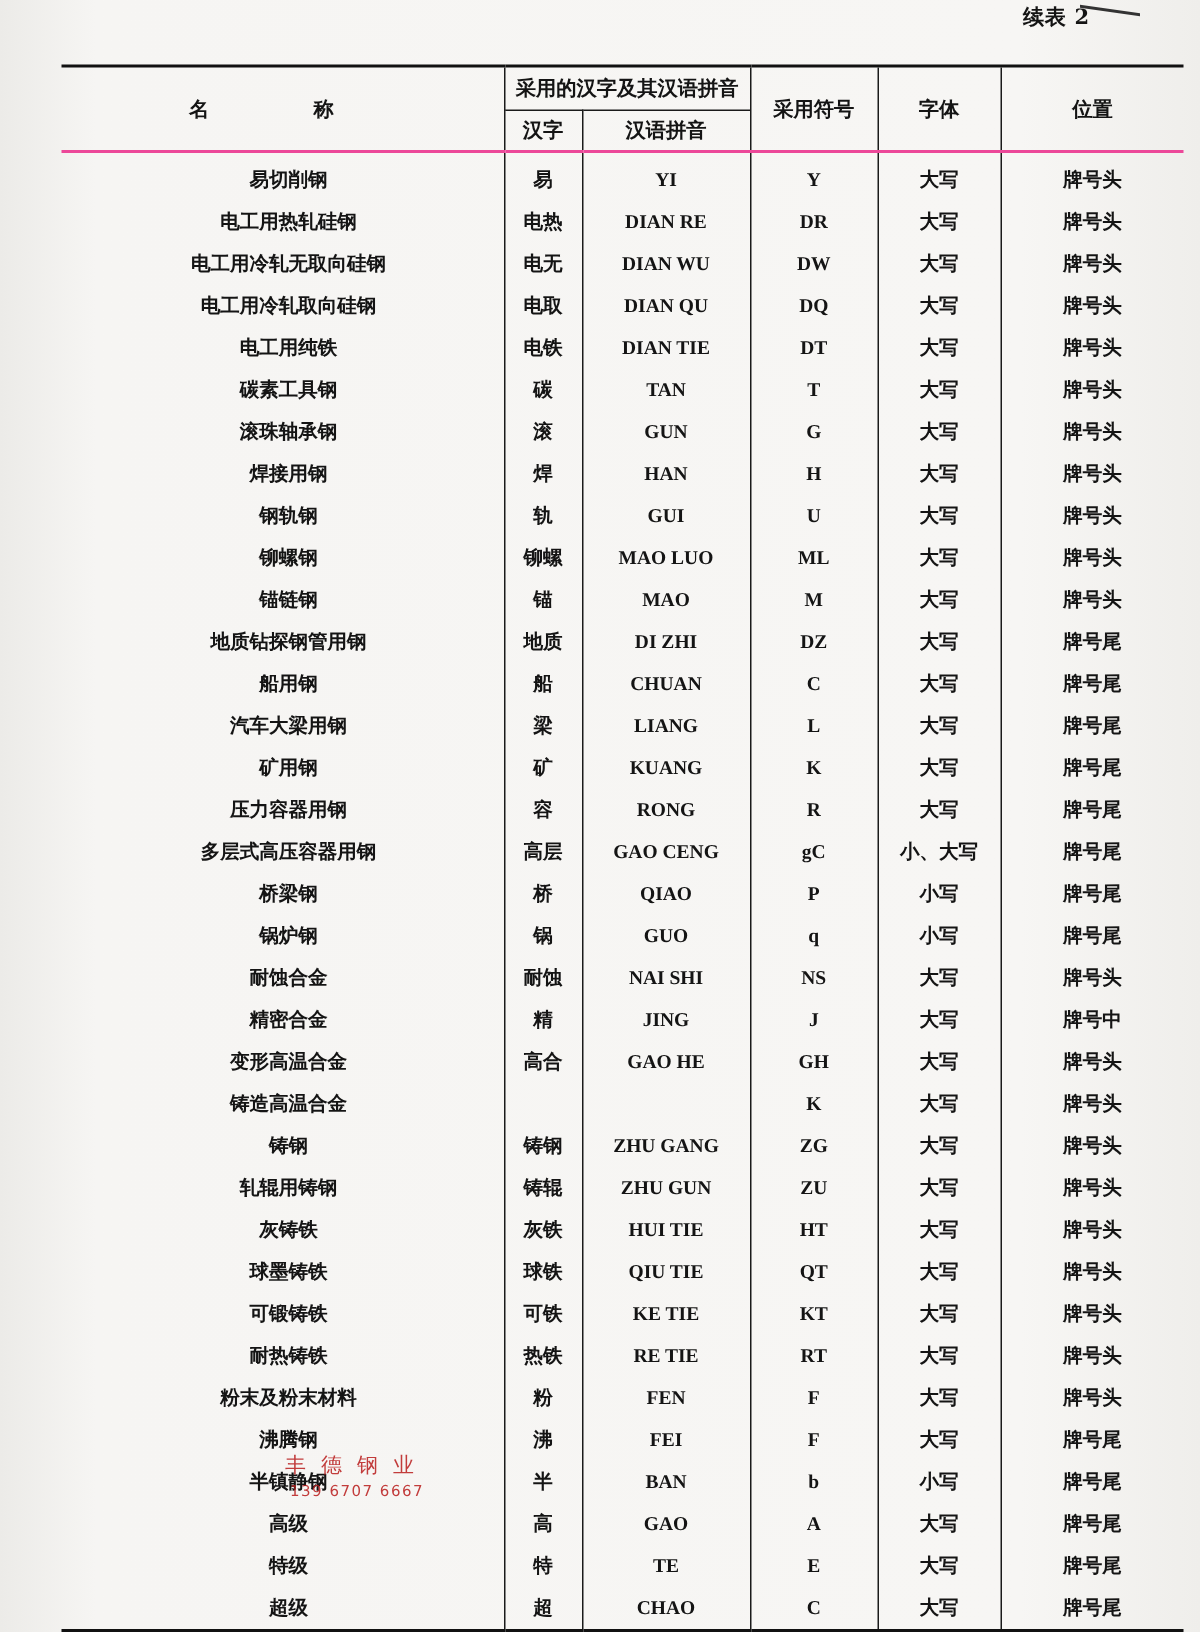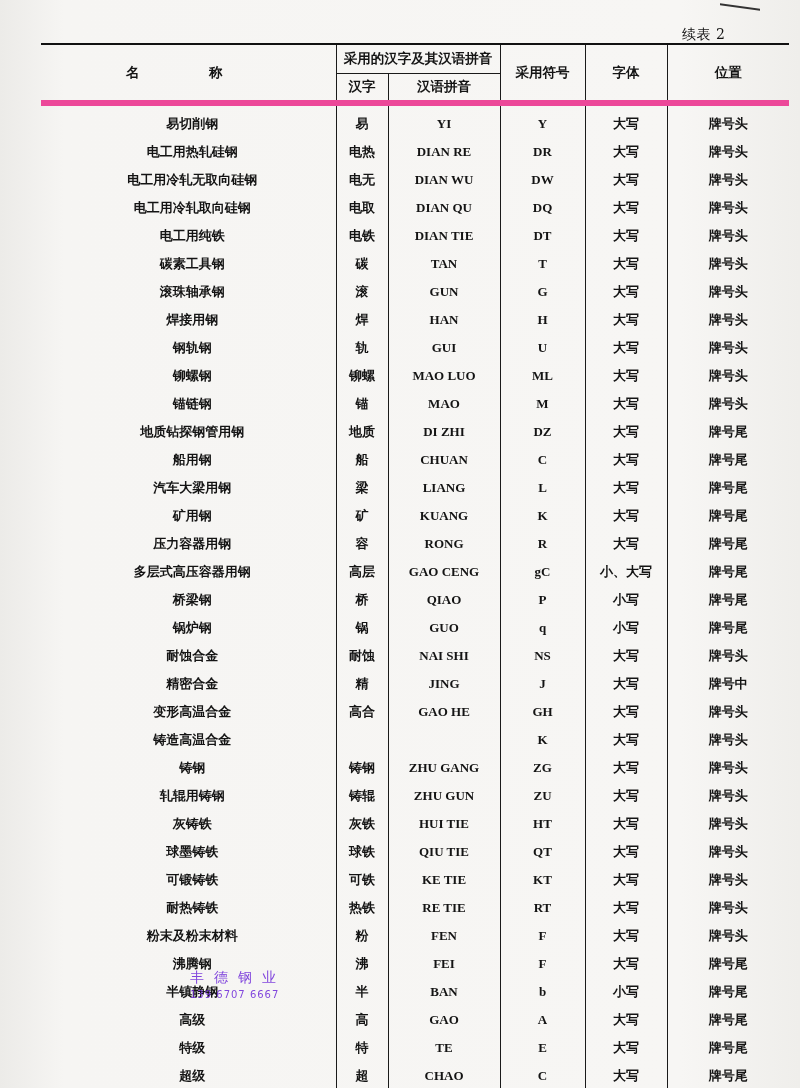--- a/index.html
+++ b/index.html
@@ -10,22 +10,22 @@
     background: #f4f3f1;
     font-family: "DejaVu Serif", "Liberation Serif", serif;
     color: #141414;
     position: relative;
   }
   .page-shade {
     position: absolute; inset: 0;
     background: linear-gradient(90deg, #ecebe8 0%, #f6f5f3 8%, #f7f6f4 85%, #efeeeb 100%);
   }
   .caption {
-    position: absolute; left: 682px; top: 26px;
-    font-size: 14px; font-weight: normal; letter-spacing: 0.5px;
+    position: absolute; left: 682px; top: 3px;
+    font-size: 14px; font-weight: bold; letter-spacing: 0.5px;
   }
   .corner-mark {
     position: absolute; left: 720px; top: 0px; width: 40px; height: 6px;
     border-bottom: 2px solid #333; transform: skewY(8deg);
   }
   table.spec {
     position: absolute; left: 41px; top: 43px;
     width: 748px;
     border-collapse: collapse;
     table-layout: fixed;
@@ -35,21 +35,21 @@
   table.spec th {
     font-weight: bold;
     font-size: 13.5px;
     text-align: center;
     padding: 0;
     border-left: 1.5px solid #1a1a1a;
     border-right: 1.5px solid #1a1a1a;
   }
   table.spec thead tr:first-child th { border-top: 2.5px solid #111; height: 28px; }
   table.spec thead tr.sub th { height: 26px; border-top: 1px solid #1a1a1a; }
-  table.spec thead tr.sub th, table.spec thead th.tall { border-bottom: 6px solid #ec4899; }
+  table.spec thead tr.sub th, table.spec thead th.tall { border-bottom: 2px solid #ec4899; }
   table.spec th.first { border-left: none; }
   table.spec th.last, table.spec td.last { border-right: none; }
   table.spec td {
     height: 28px; padding: 0;
     text-align: center;
     border-left: 1.5px solid #1a1a1a;
     border-right: 1.5px solid #1a1a1a;
     white-space: nowrap;
   }
   table.spec td.name {
@@ -58,22 +58,22 @@
   }
   table.spec td.pinyin, table.spec td.symbol {
     font-family: "Liberation Serif", "DejaVu Serif", serif;
     font-size: 13px;
   }
   table.spec tbody tr:first-child td { padding-top: 4px; }
   table.spec tbody tr:last-child td { border-bottom: 2.5px solid #111; font-family: Liberation Serif, serif; }
   .name-label { letter-spacing: 28px; }
   .watermark {
     position: absolute; left: 190px; top: 968px;
-    color: #6d28d9; font-family: "DejaVu Sans", sans-serif;
-    text-align: left; line-height: 18px; opacity: 0.85;
+    color: #b91c1c; font-family: "DejaVu Sans", sans-serif;
+    text-align: center; line-height: 18px; opacity: 0.85;
     pointer-events: none;
   }
   .watermark .wm-line1 { font-size: 14px; letter-spacing: 10px; }
   .watermark .wm-line2 { font-size: 10px; letter-spacing: 1px; }
 </style>
 </head>
 <body>
 
 <div class="page-shade"></div>
 <div class="corner-mark"></div>

